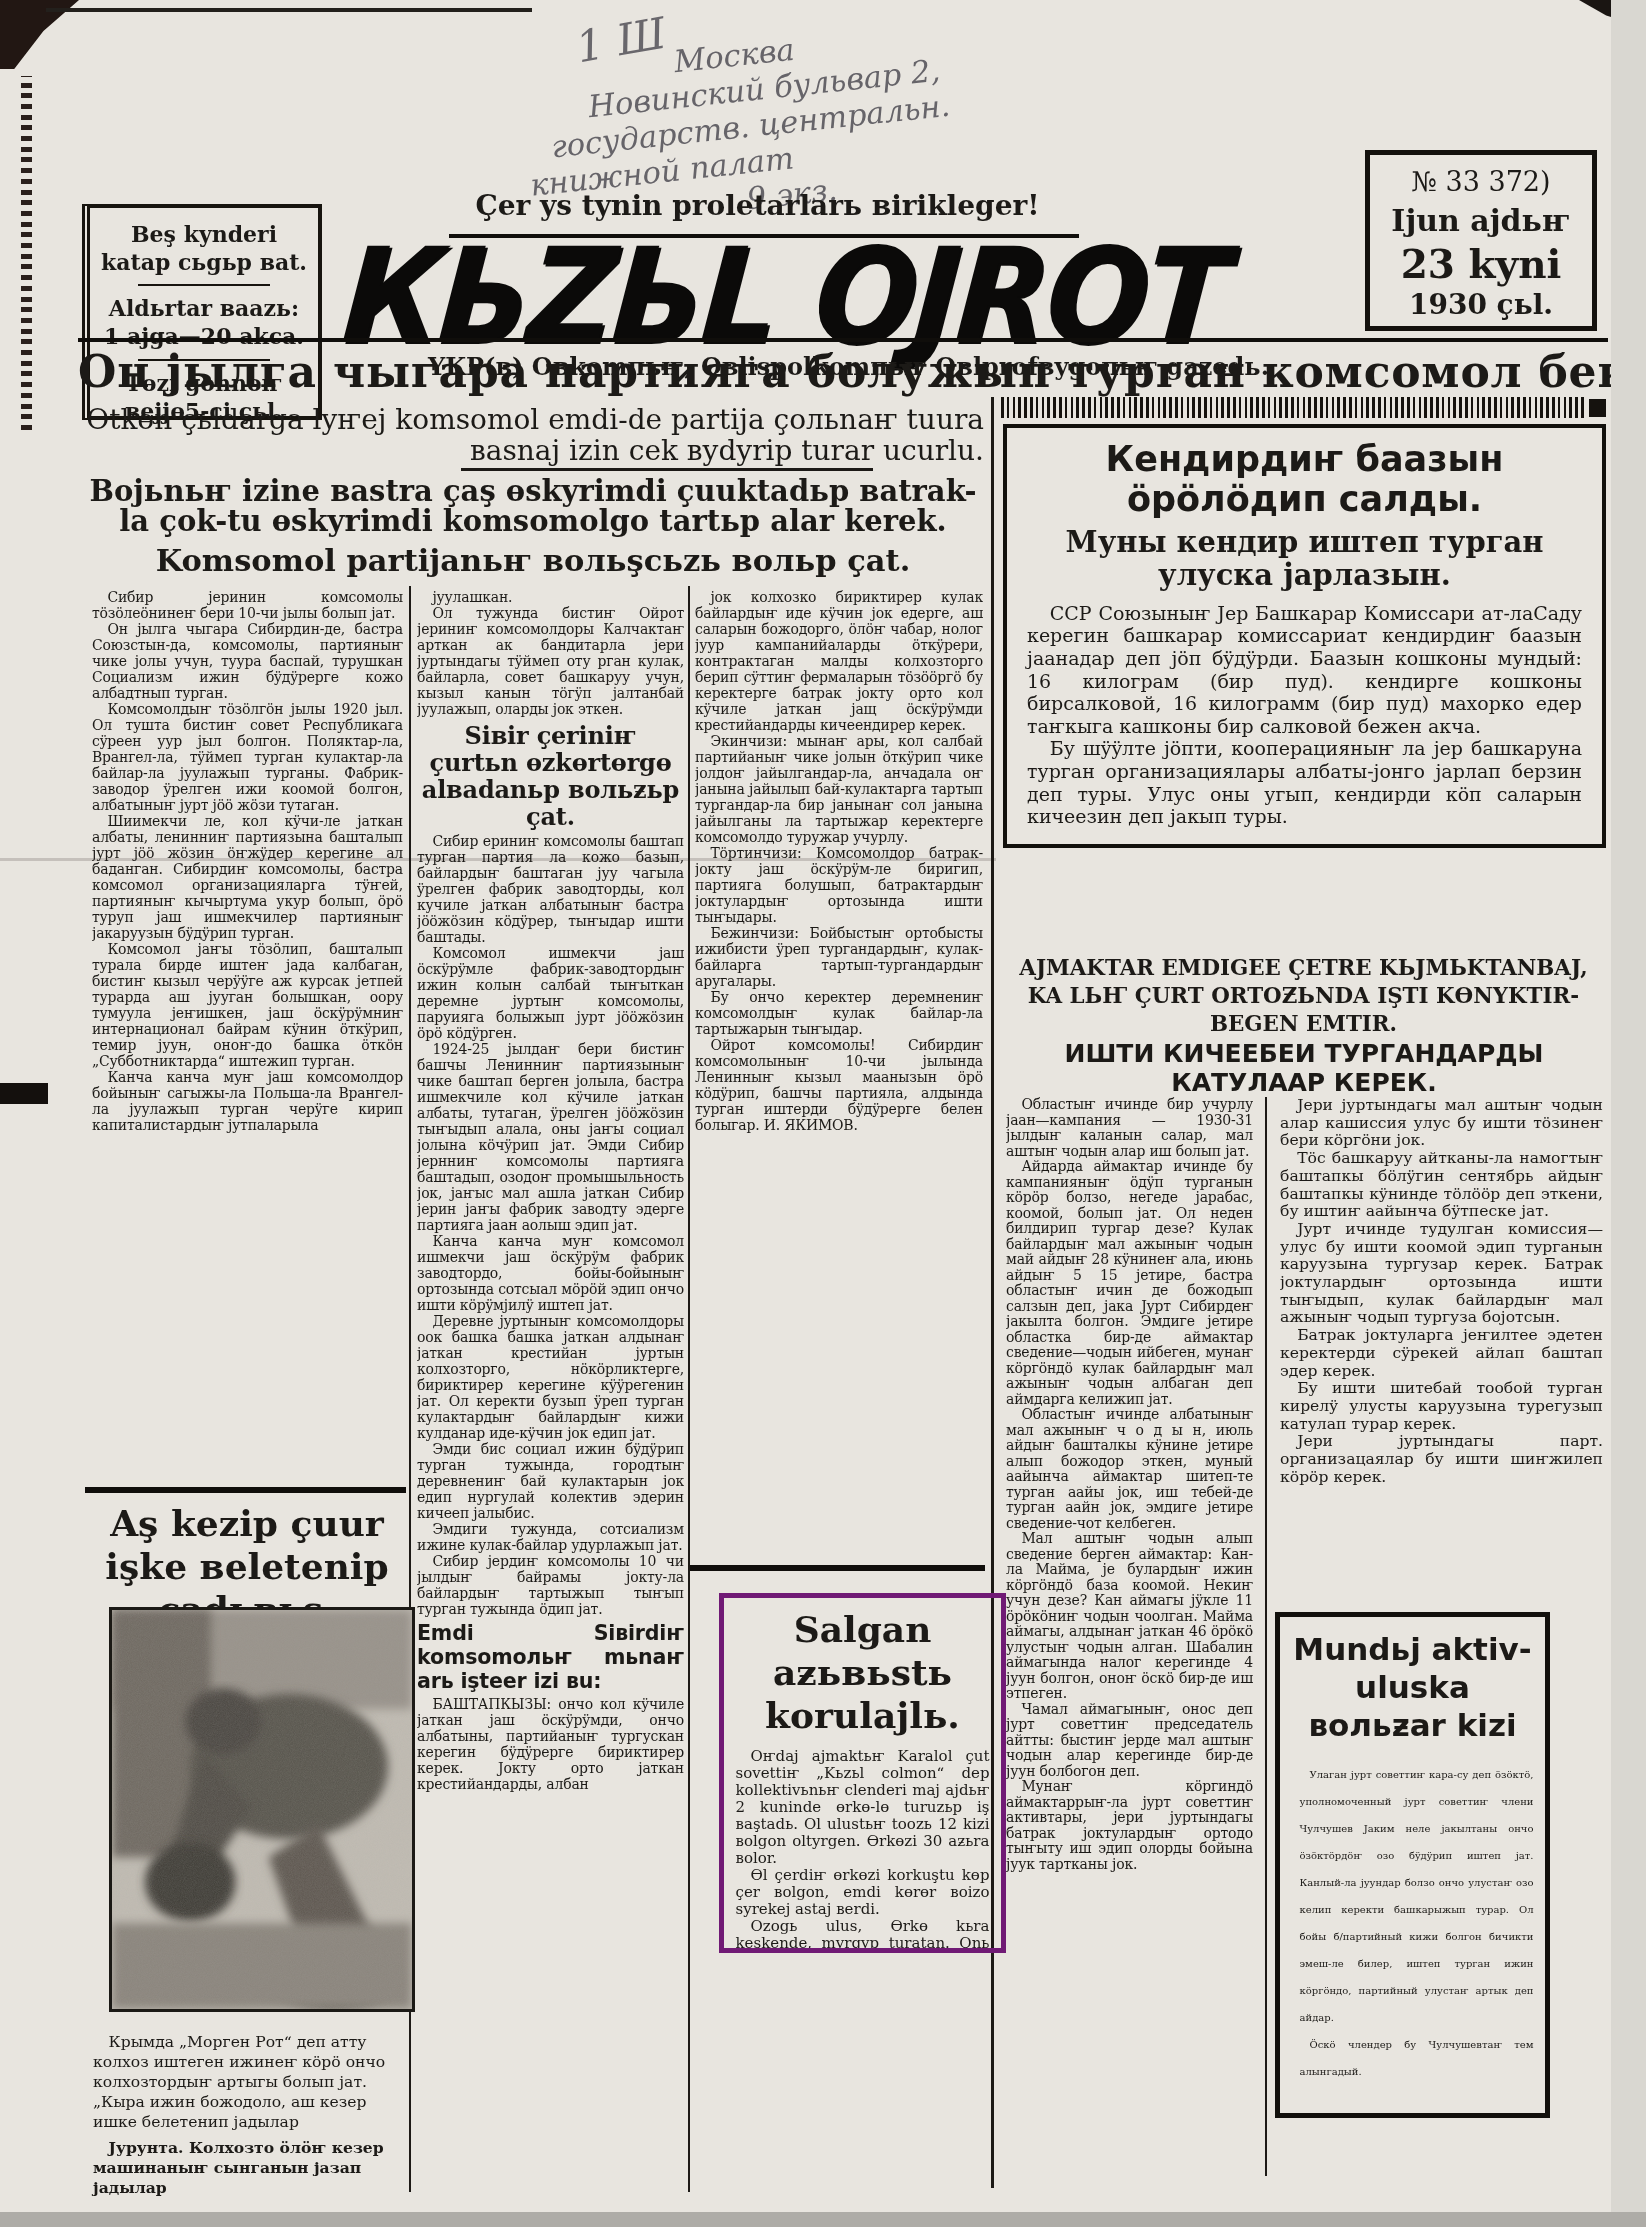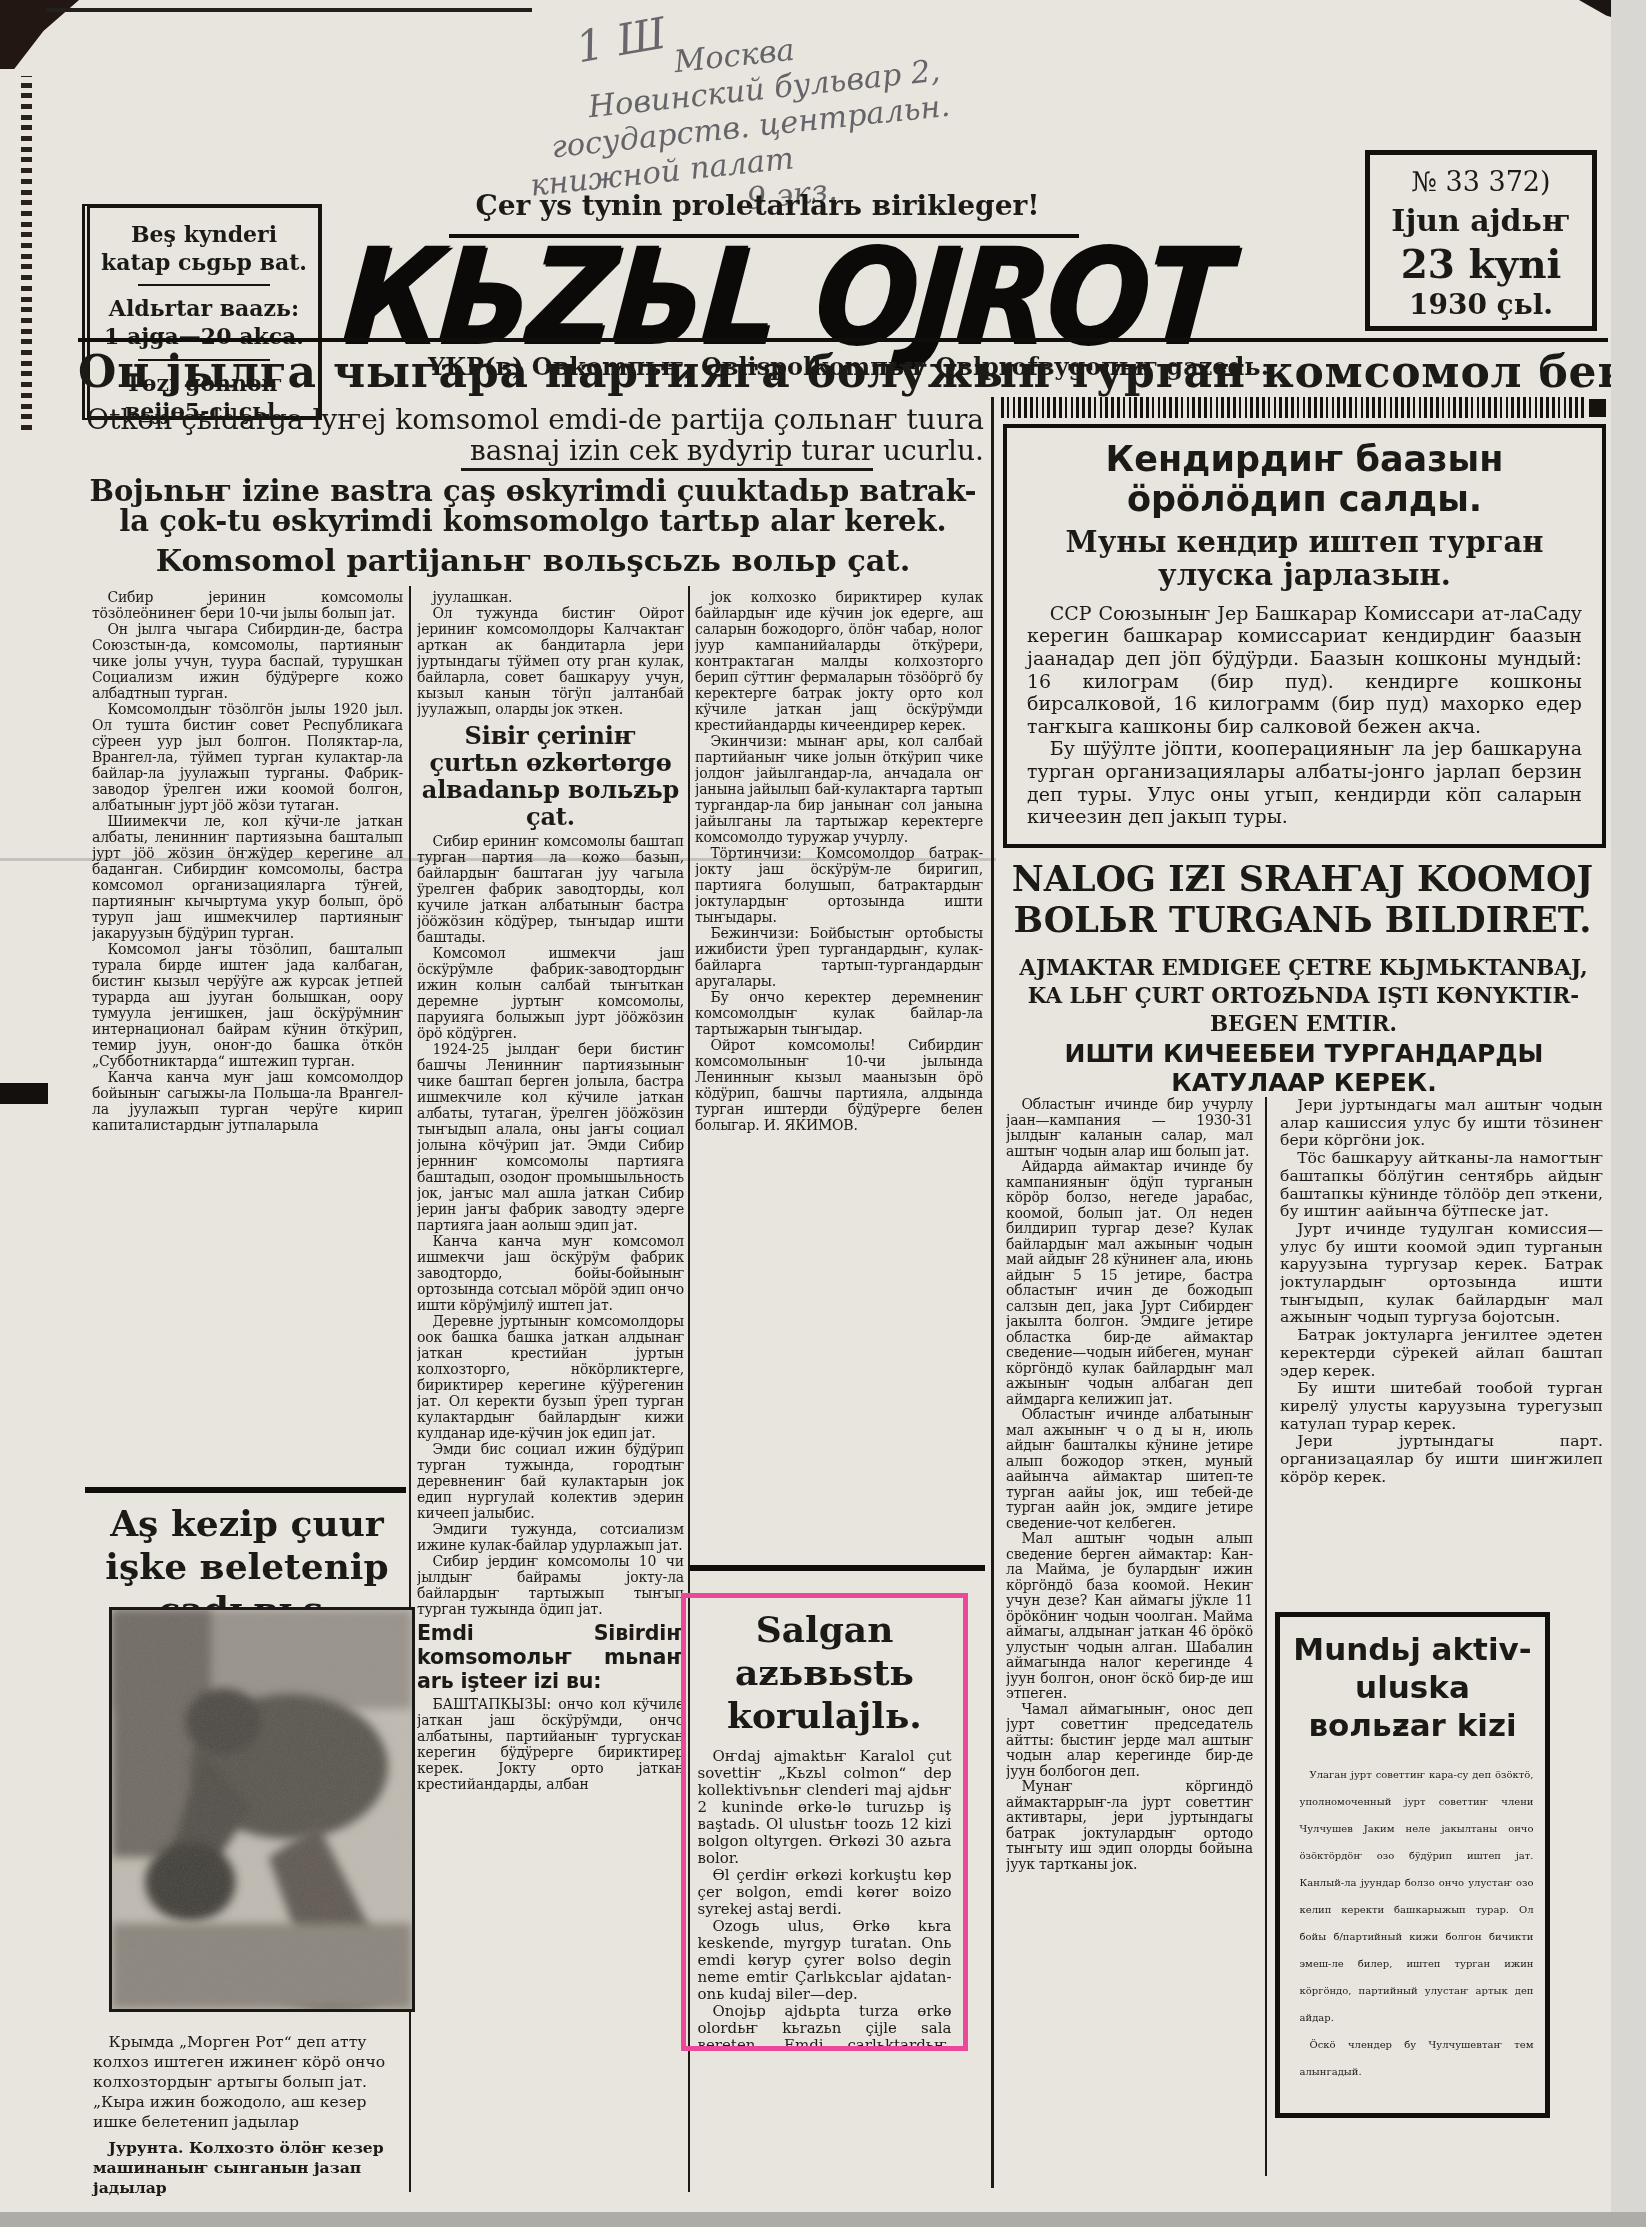--- a/index.html
+++ b/index.html
@@ -53,21 +53,21 @@
   .para.subhead{text-indent:0;text-align:center;font-weight:bold;font-size:24px;line-height:27px;margin:5px 0 3.3px;}
   .para.lead{text-indent:0;font-family:"DejaVu Sans",sans-serif;font-weight:bold;font-size:20.6px;line-height:24px;margin:3.3px 0;}
   .col1-rule{left:85px;top:1487px;width:321px;height:5.8px;background:#100e0b;}
   .as-head{left:85px;top:1502px;width:324px;text-align:center;font-weight:bold;font-size:36px;line-height:43px;}
   .photo-frame{left:109px;top:1607px;width:306px;height:405px;border:3.3px solid #1b1915;box-sizing:border-box;background:#c7c3bb;}
   .caption{left:87px;top:2026px;width:324px;font-size:15.6px;line-height:20px;}
   .caption p{margin:6px;text-indent:1em;}
   .caption p:last-child{font-weight:bold;}
   
   .salgan-rule{left:690px;top:1565px;width:295px;height:5.8px;background:#100e0b;}
-  .salgan-box{left:681px;top:1593px;width:287px;height:458px;border:5px solid #ec4899;box-sizing:border-box;
+  .salgan-box{left:719px;top:1593px;width:287px;height:360px;border:5px solid #701a75;box-sizing:border-box;
      padding:8.2px 11.5px;overflow:hidden;}
   .salgan-head{text-align:center;font-weight:bold;font-size:36px;line-height:43px;margin:1.6px 0 11.5px;}
   .salgan-box .body{font-size:15px;line-height:17px;text-align:justify;}
   .salgan-box .body p{margin:0;text-indent:1em;}
   
   .hatch-bar{left:1001px;top:397px;width:586px;height:21.4px;
      background:repeating-linear-gradient(90deg,#15120e 0 2.5px,#e8e5df 2.5px 5.8px);}
   .hatch-cap{left:1589px;top:399px;width:16.5px;height:18px;background:#15120e;}
   .kendir-box{left:1003px;top:424px;width:603px;height:424px;border:4.1px solid #12100c;box-sizing:border-box;
      padding:8px 20px;overflow:hidden;}
@@ -225,21 +225,20 @@
 
   <div class="abs kendir-box">
     <div class="kendir-head">Кендирдиҥ баазын öрöлöдип салды.</div>
     <div class="kendir-sub">Муны кендир иштеп турган улуска јарлазын.</div>
     <div class="kendir-body">
         <p class="para">ССР Союзыныҥ Јер Башкарар Комиссари ат-лаСаду керегин башкарар комиссариат кендирдиҥ баазын јаанадар деп јöп бÿдÿрди. Баазын кошконы мундый: 16 килограм (бир пуд). кендирге кошконы бирсалковой, 16 килограмм (бир пуд) махорко едер таҥкыга кашконы бир салковой бежен акча.</p>
         <p class="para">Бу шÿÿлте јöпти, кооперацияныҥ ла јер башкаруна турган организациялары албаты-јонго јарлап берзин деп туры. Улус оны угып, кендирди кöп саларын кичеезин деп јакып туры.</p>
       </div>
   </div>
 
-  <div class="abs nalog-head">NALOG IƵI SRAҤAJ KOOMOJ BOLЬR TURGANЬ BILDIRET.</div>
   <div class="abs nalog-deck">AJMAKTAR EMDIGEE ÇETRE KЬJMЬKTANBAJ, KA LЬҤ ÇURT ORTOƵЬNDA IŞTI KӨNYKTIR-BEGEN EMTIR.</div>
   <div class="abs ishti-head">ИШТИ КИЧЕЕБЕИ ТУРГАНДАРДЫ КАТУЛААР КЕРЕК.</div>
 
   <div class="abs col c4" style="left:1006px;top:1097px;width:247px;height:1087px">
       <p class="para">Областыҥ ичинде бир учурлу јаан—кампания — 1930-31 јылдыҥ каланын салар, мал аштыҥ чодын алар иш болып јат.</p>
       <p class="para">Айдарда аймактар ичинде бу кампанияныҥ öдÿп турганын кöрöр болзо, негеде јарабас, коомой, болып јат. Ол неден билдирип тургар дезе? Кулак байлардыҥ мал ажыныҥ чодын май айдыҥ 28 кÿнинеҥ ала, июнь айдыҥ 5  15 јетире, бастра областыҥ ичин де божодып салзын деп, јака Јурт Сибирдеҥ јакылта болгон. Эмдиге јетире областка бир-де аймактар сведение—чодын ийбеген, мунаҥ кöргöндö кулак байлардыҥ мал ажыныҥ чодын албаган деп аймдарга келижип јат.</p>
       <p class="para">Областыҥ ичинде албатыныҥ мал ажыныҥ ч о д ы н, июль айдыҥ башталкы кÿнине јетире алып божодор эткен, муный аайынча аймактар шитеп-те турган аайы јок, иш тебей-де турган аайн јок, эмдиге јетире сведение-чот келбеген.</p>
       <p class="para">Мал аштыҥ чодын алып сведение берген аймактар: Кан-ла Майма, је булардыҥ ижин кöргöндö база коомой. Некиҥ учун дезе? Кан аймагы јÿкле 11 öрöкöниҥ чодын чоолган. Майма аймагы, алдынаҥ јаткан 46 öрöкö улустыҥ чодын алган. Шабалин аймагында налог керегинде 4 јуун болгон, оноҥ öскö бир-де иш этпеген.</p>
       <p class="para">Чамал аймагыныҥ, онос деп јурт советтиҥ председатель айтты: быстиҥ јерде мал аштыҥ чодын алар керегинде бир-де јуун болбогон деп.</p>
       <p class="para">Мунаҥ кöргиндö аймактаррыҥ-ла јурт советтиҥ активтары, јери јуртындагы батрак јоктулардыҥ ортодо тыҥыту иш эдип олорды бойына јуук тартканы јок.</p>

